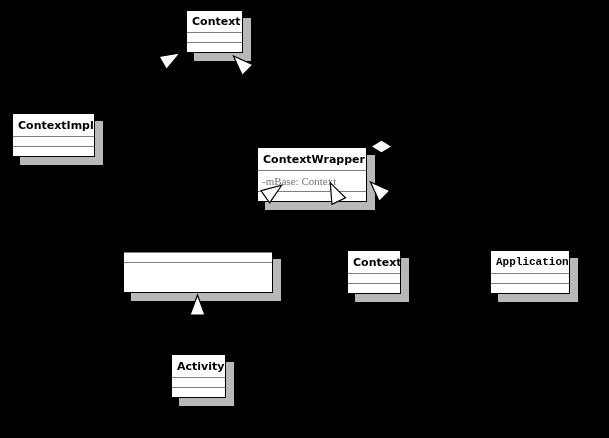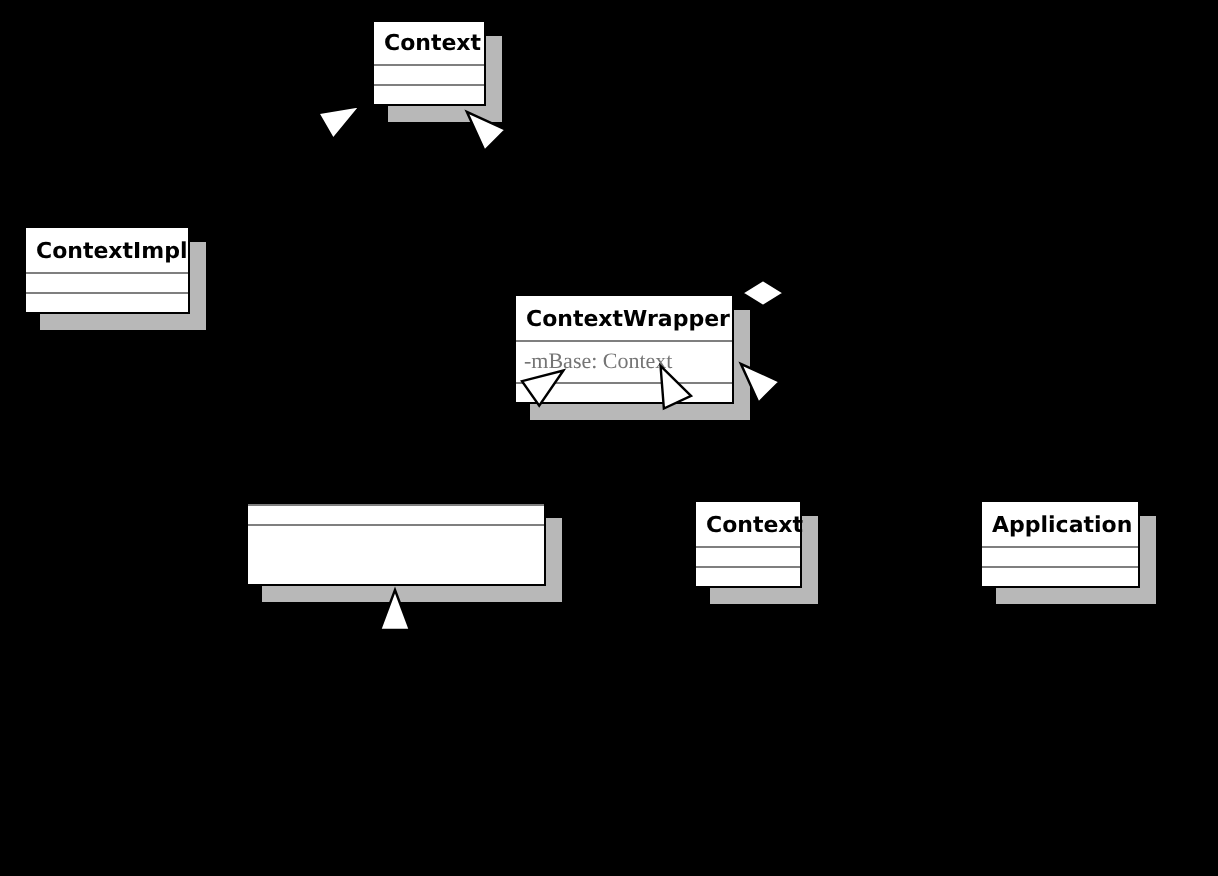--- a/index.html
+++ b/index.html
@@ -84,26 +84,31 @@
     <div class="cmp-empty"></div>
     <div class="cmp-empty"></div>
   </div>
 
   <div class="class-box" style="left:347px; top:250px; width:54px; height:44px;">
     <div class="cmp-title">Context</div>
     <div class="cmp-empty"></div>
     <div class="cmp-empty"></div>
   </div>
 
-  <div class="class-box" style="left:490px; top:250px; width:80px; height:44px;">
+  <div class="class-box" style="left:490px; top:250px; width:80px; height:44px;font-family:Liberation Mono, monospace;">
     <div class="cmp-title">Application</div>
     <div class="cmp-empty"></div>
     <div class="cmp-empty"></div>
   </div>
 
+  <div class="class-box" style="left:171px; top:354px; width:55px; height:44px;">
+    <div class="cmp-title">Activity</div>
+    <div class="cmp-empty"></div>
+    <div class="cmp-empty"></div>
+  </div>
 
   <svg class="glyph" style="left:163px; top:47px; transform:rotate(60deg);" width="17" height="22" viewBox="0 0 17 22">
       <polygon points="8.5,1 16,21 1,21"></polygon>
     </svg>
 
   <svg class="glyph" style="left:232px; top:52px; transform:rotate(-45deg);" width="17" height="22" viewBox="0 0 17 22">
       <polygon points="8.5,1 16,21 1,21"></polygon>
     </svg>
 
   <svg class="glyph" style="left:370px; top:139px;" width="23" height="15" viewBox="0 0 23 15">

